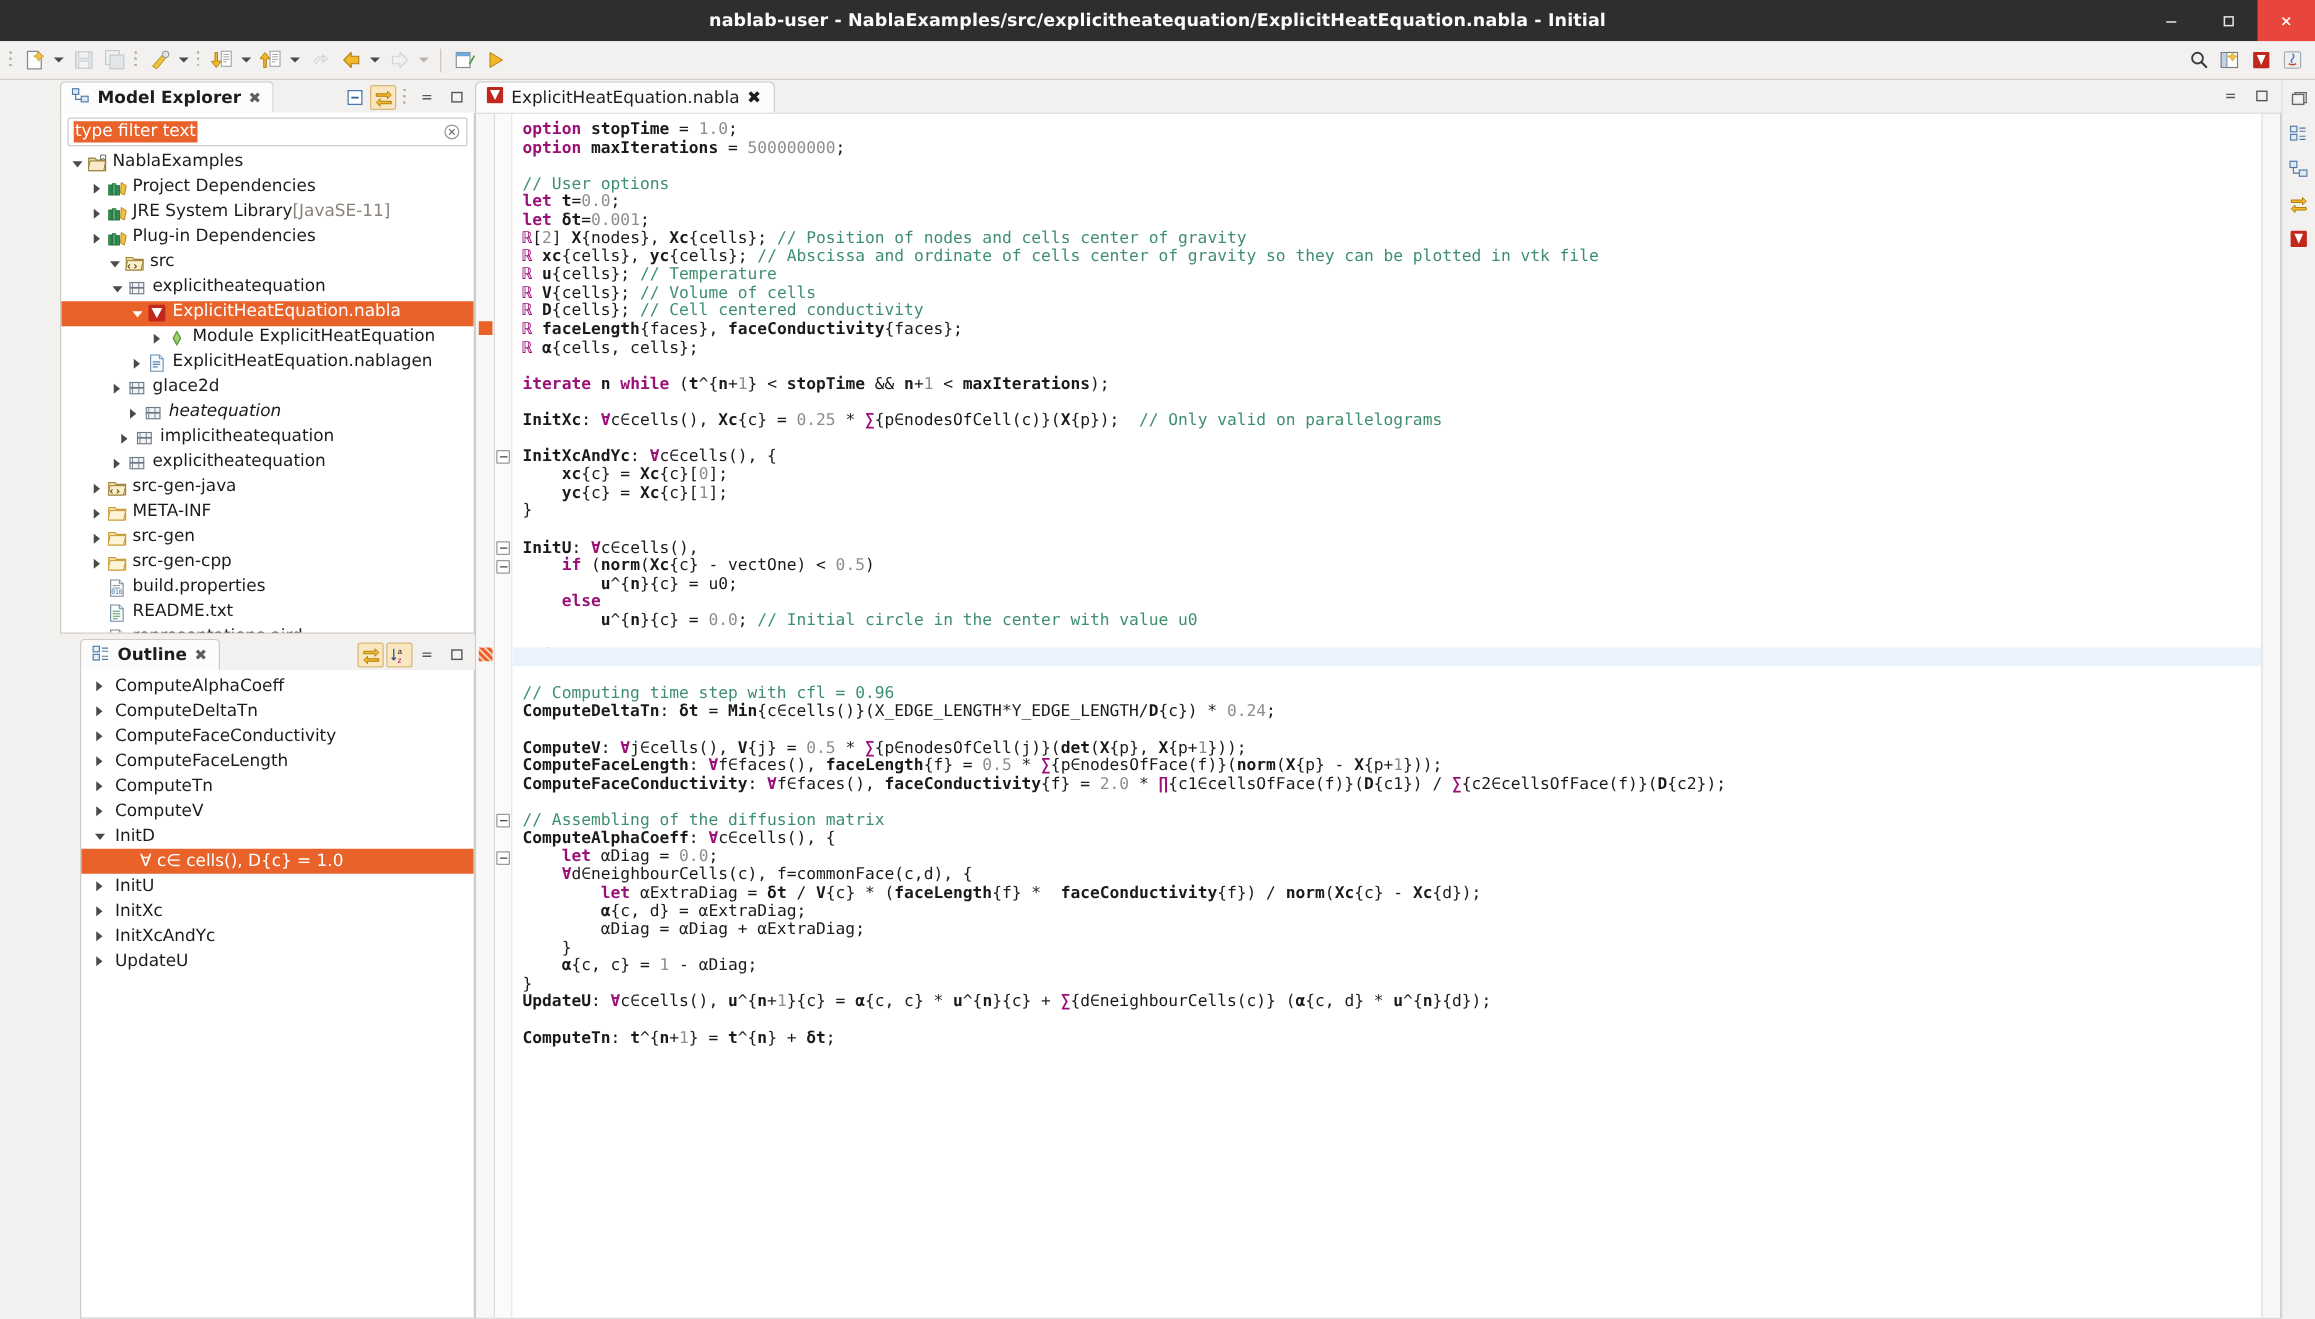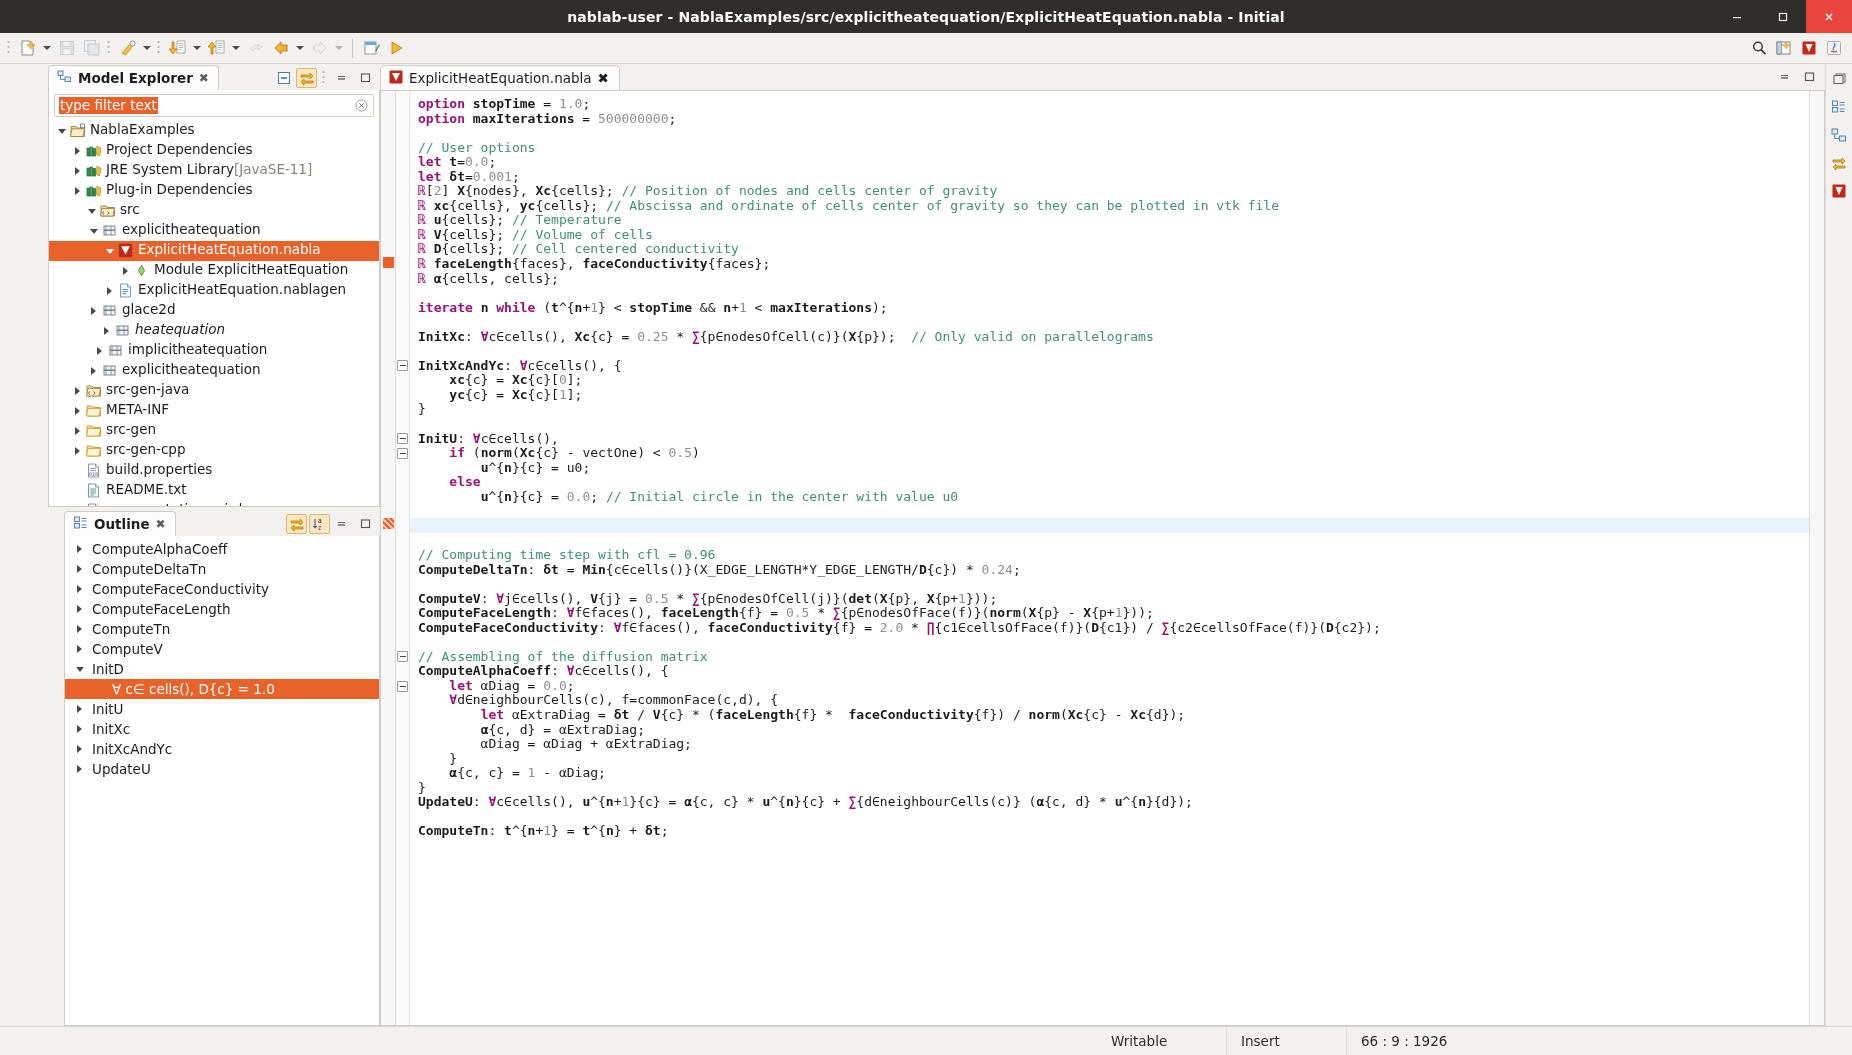--- a/index.html
+++ b/index.html
@@ -760,22 +760,14 @@
       </div>
       <div class="rb-ico">
         <svg width="16" height="16" viewBox="0 0 16 16">
           <rect x="1.5" y="1.5" width="13" height="13" fill="#c2271c" rx="1"></rect>
           <path d="M4.5 4 h7 l-3.5 8 z" fill="#ffffff"></path>
         </svg>
       </div>
     </div>
   </div>
 
-  <div class="statusbar">
-    <div class="st-grip"></div>
-    <div class="st-spacer"></div>
-    <div class="st-cell" style="min-width:130px;">Writable</div>
-    <div class="st-cell" style="min-width:120px;">Insert</div>
-    <div class="st-cell" style="min-width:125px; border-right:none;">66 : 9 : 1926</div>
-    <div style="flex:0 0 380px;"></div>
-  </div>
 
 </div>
 
 </body></html>

